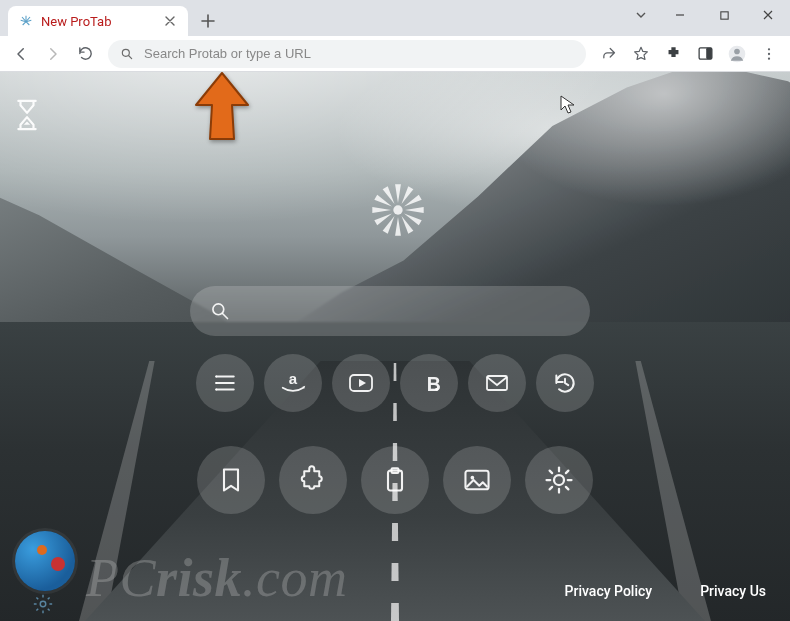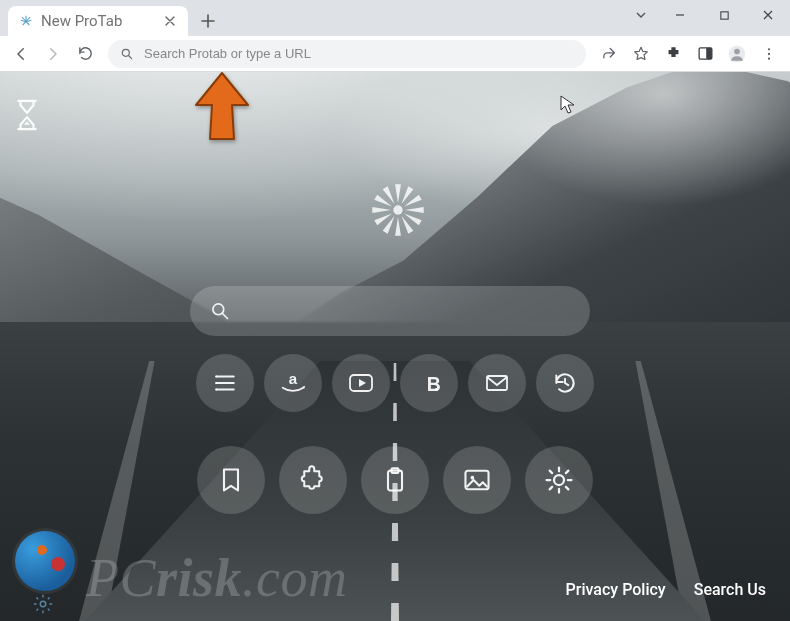--- a/index.html
+++ b/index.html
@@ -19,22 +19,22 @@
   padding: 6px 8px 0 8px;
   position: relative;
 }
 .tab {
   background: #fff;
   border-radius: 8px 8px 0 0;
   padding: 6px 10px 6px 10px;
   display: flex;
   align-items: center;
   gap: 7px;
-  font-size: 15px;
-  color: #737373;
+  font-size: 13px;
+  color: #b91c1c;
   min-width: 180px;
   height: 30px;
   position: relative;
   margin-top: 43px;
 }
 .tab-favicon {
   width: 16px; height: 16px;
   display: flex; align-items: center; justify-content: center;
 }
 .tab-title { flex: 1; }
@@ -254,21 +254,21 @@
   white-space: nowrap;
   margin-top: 36px;
 }
 .watermark .thin { font-weight: 400; }
 .footer-links {
   position: absolute;
   right: 24px; bottom: 22px;
   display: flex; gap: 28px;
 }
 .footer-links span {
-  color: #fff; font-size: 16px; font-weight: 500;
+  color: #fff; font-size: 14px; font-weight: 500; margin-left: 20px;
 }
 </style>
 </head>
 <body>
 
 <div class="window-titlebar">
   <div class="tab">
     <span class="tab-favicon">
       <svg width="16" height="16" viewBox="0 0 24 24">
           <g fill="none" stroke="#5aa0c8" stroke-width="1.6">
@@ -549,15 +549,15 @@
         <path d="M12 2 v3 M12 19 v3 M2 12 h3 M19 12 h3 M4.8 4.8 l2 2 M17.2 17.2 l2 2 M4.8 19.2 l2 -2 M17.2 6.8 l2 -2" stroke="currentColor" stroke-width="1.6"></path>
       </svg>
   </div>
 
   <div class="watermark">
     <span class="thin">PC</span>risk<span class="thin">.com</span>
   </div>
 
   <div class="footer-links">
     <span>Privacy Policy</span>
-    <span>Search Us</span>
+    <span>Privacy Us</span>
   </div>
 </div>
 
 </body></html>

